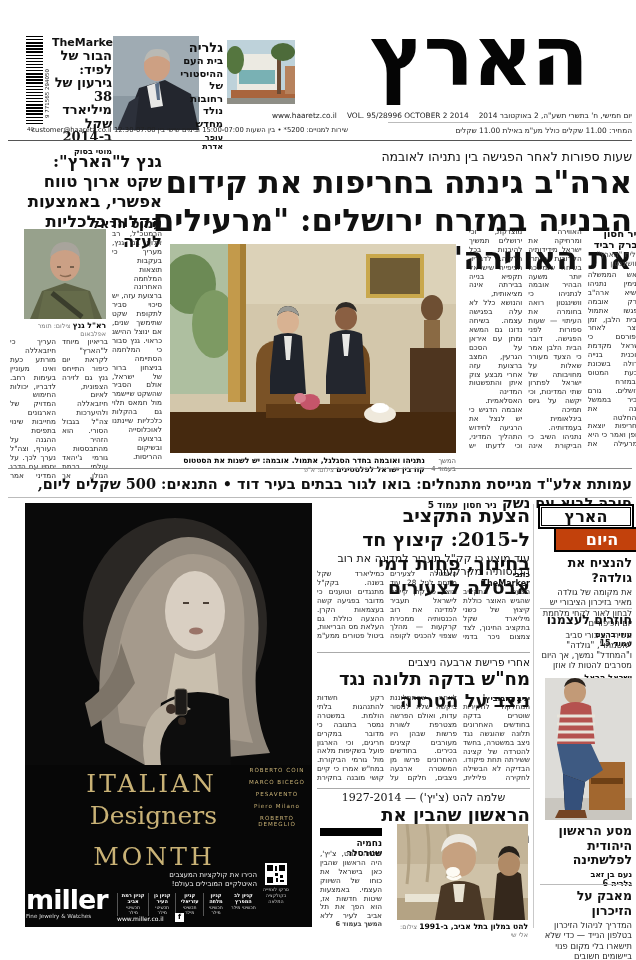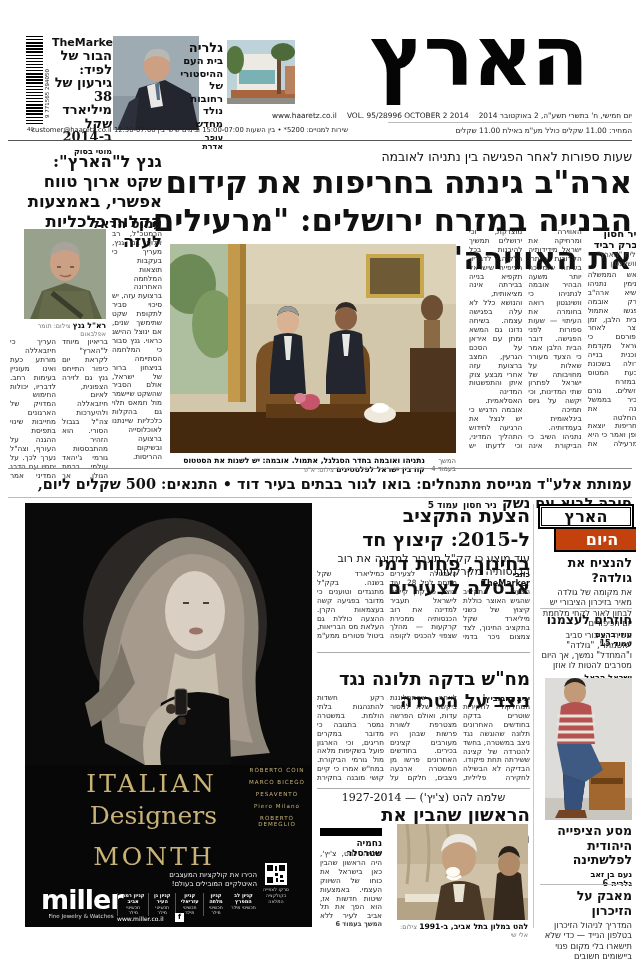--- a/index.html
+++ b/index.html
@@ -228,21 +228,21 @@
           <rect x="15" y="12" width="3" height="3" fill="#000"></rect>
           <rect x="11" y="15" width="2" height="4" fill="#000"></rect>
           <rect x="15" y="17" width="4" height="2" fill="#000"></rect>
           <rect x="10" y="3" width="2" height="5" fill="#000"></rect>
         </svg>
     </div>
     <div class="abs rt" style="left:236px;top:384px;width:30px;font-size:4.8px;line-height:6px;color:#ccc;text-align:center;">
       <div>סרקו לצפייה</div>
       <div>בקולקציה המלאה</div>
     </div>
-    <div class="abs" style="left:16px;top:384px;width:80px;text-align:center;">
+    <div class="abs" style="left:1px;top:384px;width:80px;">
       <div class="miller">miller</div>
       <div style="font-size:5.6px;color:#ddd;direction:ltr;">Fine Jewelry &amp; Watches</div>
     </div>
     <div class="abs" style="left:92px;top:390px;width:142px;display:flex;flex-direction:row-reverse;">
       <div class="ad-store"><b>קניון רמת אביב</b><br><span>תכשיטי מילר</span></div>
       <div class="ad-store"><b>קניון גן העיר</b><br><span>תכשיטי מילר</span></div>
       <div class="ad-store"><b>קניון עזריאלי</b><br><span>תכשיטי מילר</span></div>
       <div class="ad-store"><b>קניון מלחה</b><br><span>תכשיטי מילר</span></div>
       <div class="ad-store" style="border-left:none;"><b>קניון לב המפרץ</b><br><span>תכשיטי מילר</span></div>
     </div>
@@ -251,20 +251,21 @@
   </div>
 
   <div class="abs h-mid rt" style="left:317px;top:503px;width:213px;">הצעת התקציב ל-2015: קיצוץ חד בחינוך, פחות דמי אבטלה לצעירים</div>
   <div class="abs subhead rt" style="left:317px;top:552px;width:213px;">עוד מוצע כי קק"ל תעביר למדינה את רוב הכנסותיה מקרקעות</div>
   <div class="abs cols3" style="left:317px;top:570px;width:213px;height:78px;overflow:hidden;">
     <div class="byline" style="font-size:8px;">כתבי TheMarker</div>
     <div class="tiny">הצעת התקציב שהגיש האוצר כוללת קיצוץ של כשני מיליארד שקל בתקציב החינוך, לצד צמצום ניכר בדמי האבטלה לצעירים מתחת לגיל 28. עוד מוצע כי קרן קיימת לישראל תעביר למדינה את רוב הכנסותיה ממכירת קרקעות — מהלך שצפוי להכניס לקופה כמיליארד שקל בשנה. בקק"ל מתנגדים וטוענים כי מדובר בפגיעה קשה בעצמאות הקרן. ההצעה כוללת גם העלאת מס הבריאות, ביטול פטורים ממע"מ והקפאת שכר במגזר הציבורי. באוצר מעריכים כי הצעדים יאפשרו לעמוד ביעד הגירעון שנקבע, אולם במשרדי הממשלה צופים מאבק קשה על סדרי העדיפויות בדיונים שייערכו בשבועות הקרובים. המשך בעמוד 3, TheMarker</div>
   </div>
 
   <div class="abs hr" style="left:317px;top:652px;width:213px;background:#aaa;"></div>
+  <div class="abs kicker rt" style="left:317px;top:656px;width:213px;font-size:10.5px;">אחרי פרישת ארבעה ניצבים</div>
   <div class="abs h-mid2 rt" style="left:317px;top:668px;width:213px;">מח"ש בדקה תלונה נגד ניצב על הטרדה</div>
   <div class="abs cols3" style="left:317px;top:694px;width:213px;height:90px;overflow:hidden;">
     <div class="byline" style="font-size:8px;">יניב קובוביץ'</div>
     <div class="tiny">המחלקה לחקירות שוטרים בדקה בחודשים האחרונים תלונה שהוגשה נגד ניצב במשטרה, בחשד להטרדה של קצינה ששירתה תחת פיקודו. הבדיקה לא הבשילה לחקירה פלילית, לאחר שהמתלוננת ביקשה שלא למסור עדות, ואולם הפרשה מצטרפת לשורת פרשות שבהן היו מעורבים קצינים בכירים. בחודשים האחרונים פרשו מן המשטרה ארבעה ניצבים, חלקם על רקע חשדות להתנהגות בלתי הולמת. במשטרה נמסר בתגובה כי מדובר במקרים חריגים, וכי הארגון פועל בשקיפות מלאה מול גורמי הביקורת. במח"ש אמרו כי קיים קושי מובנה בחקירת בכירים, בשל יחסי התלות בין מתלוננות למפקדים, וכי נדרש שינוי בנהלים כדי לעודד פניות.</div>
   </div>
 
   <div class="abs hr" style="left:317px;top:788px;width:213px;background:#aaa;"></div>
   <div class="abs kicker" style="left:317px;top:791px;width:213px;font-size:11px;text-align:center;">שלמה להט (צ'יץ') — 1927-2014</div>
   <div class="abs h-mid2 rt" style="left:317px;top:804px;width:213px;">הראשון שהבין את הישראבלוף</div>
   <div class="abs" style="left:320px;top:828px;width:62px;height:8px;background:#000;"></div>
@@ -326,21 +327,21 @@
       <path d="M19 9 Q21 0 30 0 Q39 0 41 9 Q35 4 30 4 Q25 4 19 9Z" fill="#2c241e"></path>
       <path d="M12 66 L16 28 Q30 20 46 28 L50 66 Z" fill="#b5524f"></path>
       <path d="M12 38 H50 M12 46 H50 M12 54 H50 M12 62 H50" stroke="#e8e4da" stroke-width="3"></path>
       <path d="M12 66 L46 66 L58 92 L40 104 L18 96 Z" fill="#3e5a82"></path>
       <path d="M18 96 L40 104 L36 132 L20 132 Z" fill="#35507а"></path>
       <path d="M18 96 L40 104 L36 132 L20 132 Z" fill="#35507a"></path>
       <path d="M14 132 L40 132 L42 140 L10 140 Z" fill="#744424"></path>
     </svg>
   </div>
   <div class="abs rt" style="left:540px;top:824px;width:92px;">
-    <div class="sb-title">מסע הציפייה היהודית לפלשתינה</div>
+    <div class="sb-title">מסע הראשון היהודית לפלשתינה</div>
     <div class="sb-by" style="margin-top:2px;">נעם בן זאב</div>
     <div class="sb-by">גלריה 6</div>
   </div>
   <div class="abs hr" style="left:540px;top:884px;width:92px;background:#bbb;"></div>
   <div class="abs rt" style="left:540px;top:889px;width:92px;">
     <div class="sb-title">מאבק על הזיכרון</div>
     <div class="sb-text" style="margin-top:2px;">המדריך לניהול הזיכרון בטלפון הנייד — כדי שלא תישארו בלי מקום פנוי ביישומים חשובים</div>
 
   </div>
 

